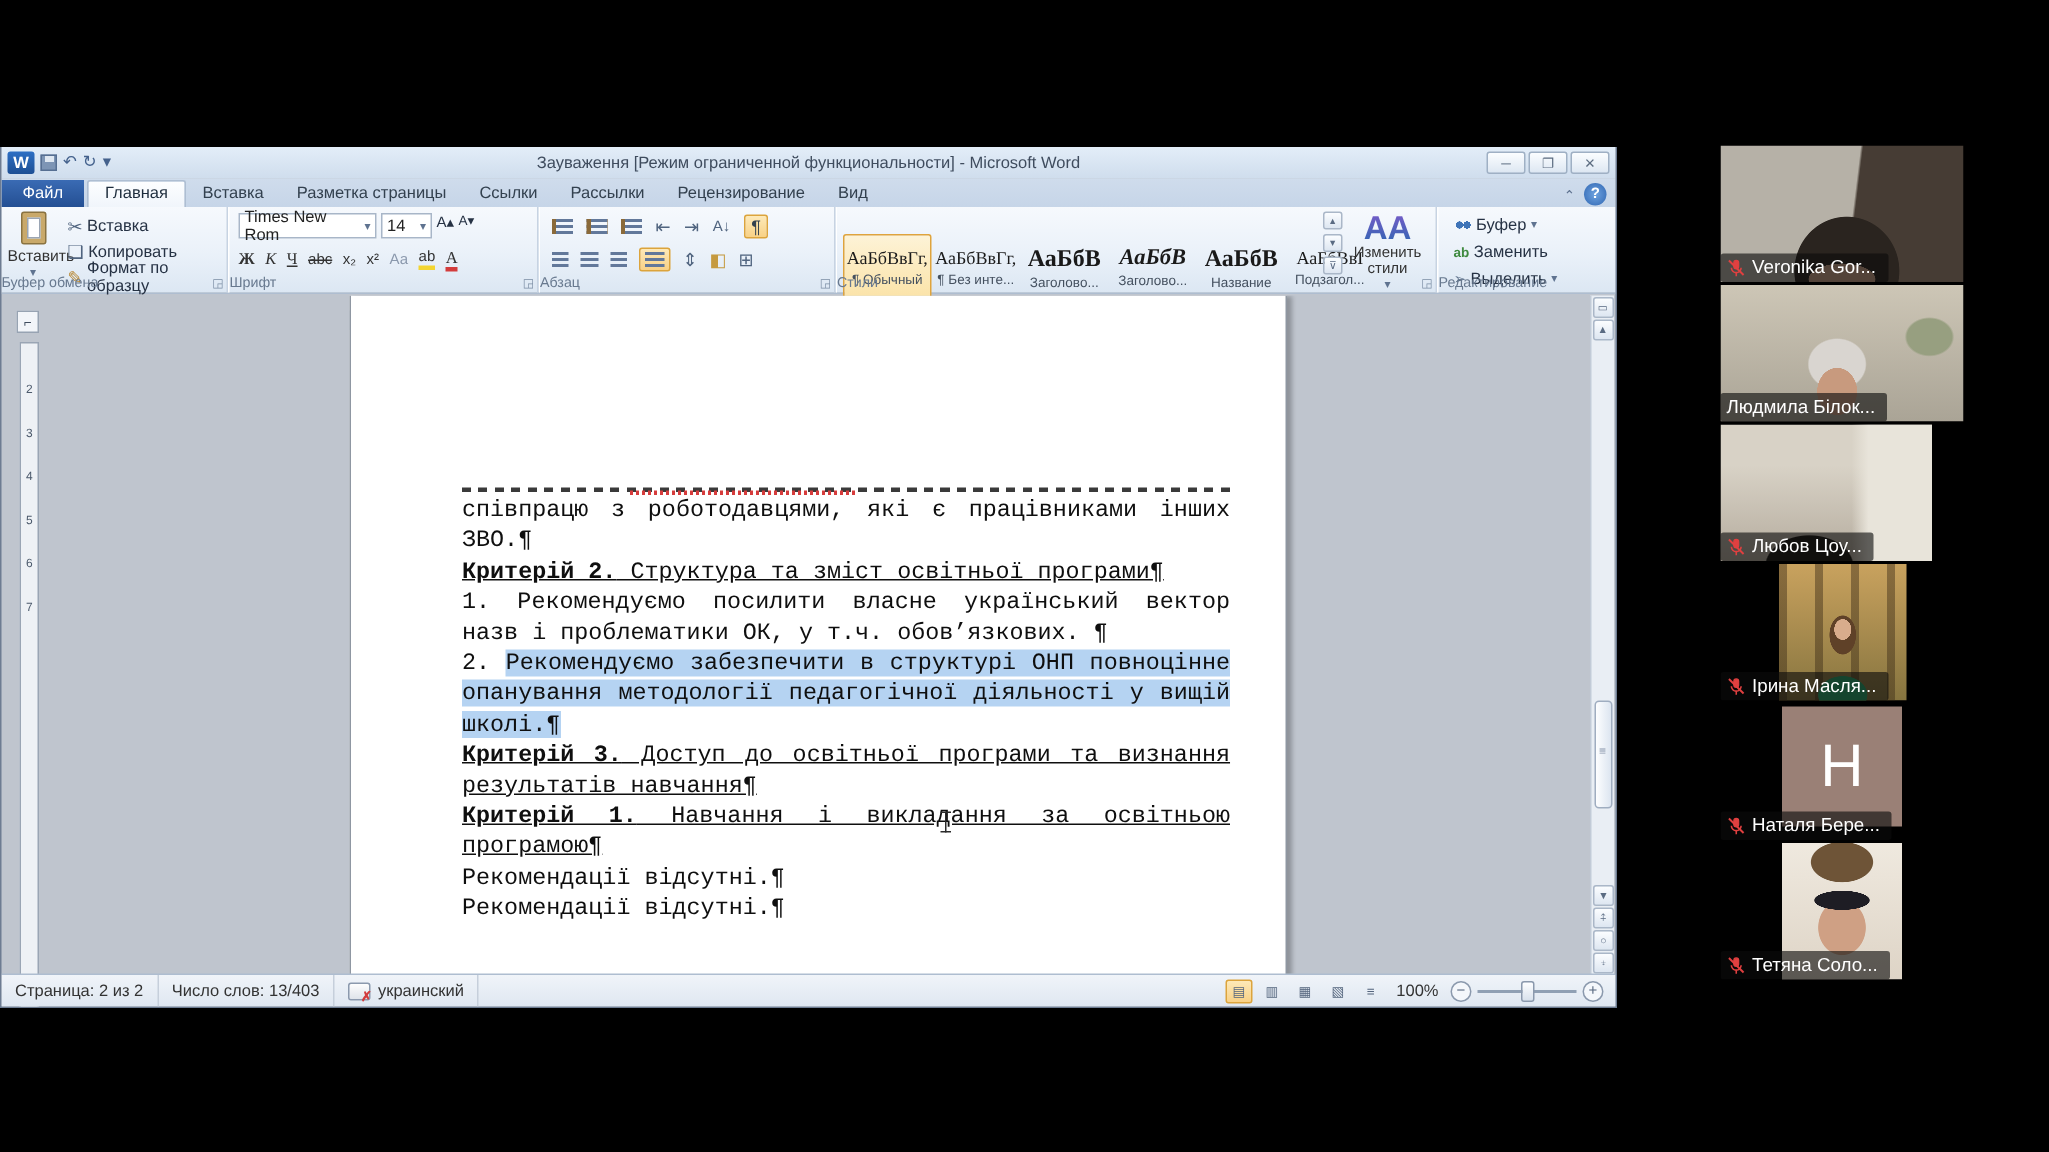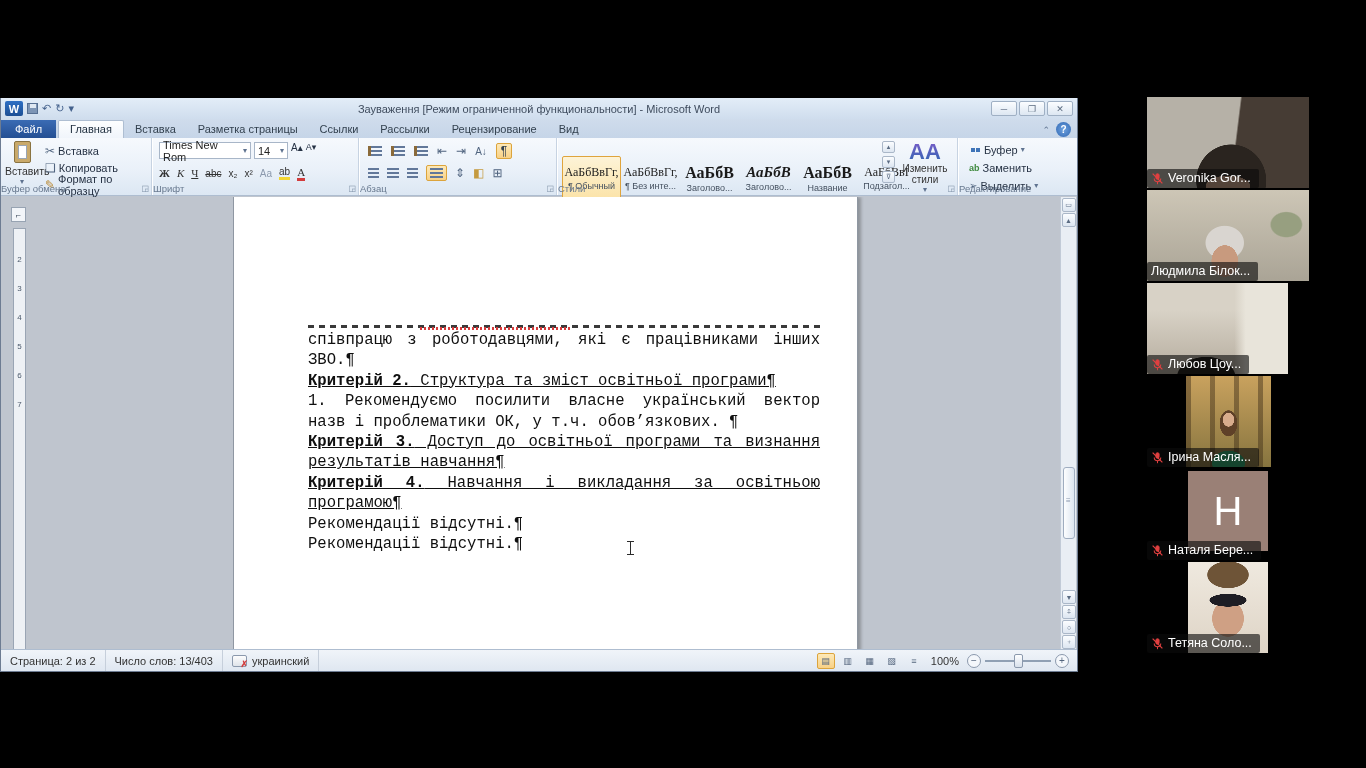--- a/index.html
+++ b/index.html
@@ -389,22 +389,23 @@
     <div class="doc-area">
       <div class="page"></div>
       <div class="doc-text" style="top:123px;left:307px">
         <div class="clip-line">
           <span class="dashes"></span>
           <span class="squig"></span>
         </div>
         <p>співпрацю з роботодавцями, які є працівниками інших ЗВО.¶</p>
         <p class="head"><b>Критерій 2.</b><span> Структура та зміст освітньої програми¶</span></p>
         <p>1. Рекомендуємо посилити власне український вектор назв і проблематики ОК, у т.ч. обов’язкових. ¶</p>
+        <p><span>2. </span><span class="hl">Рекомендуємо забезпечити в структурі ОНП повноцінне опанування методології педагогічної діяльності у вищій школі.¶</span></p>
         <p class="head"><b>Критерій 3.</b><span> Доступ до освітньої програми та визнання результатів навчання¶</span></p>
-        <p class="head"><b>Критерій 4.</b><span> Навчання і викладання за освітньою програмою¶</span></p>
+        <p class="head"><b>Критерій 1.</b><span> Навчання і викладання за освітньою програмою¶</span></p>
         <p>Рекомендації відсутні.¶</p>
         <p>Рекомендації відсутні.¶</p>
 
       </div>
     </div>
     <div class="ibeam"></div>
 
     <div class="v-scroll">
       <div class="scr-btn">▭</div>
       <div class="scr-btn">▲</div>

